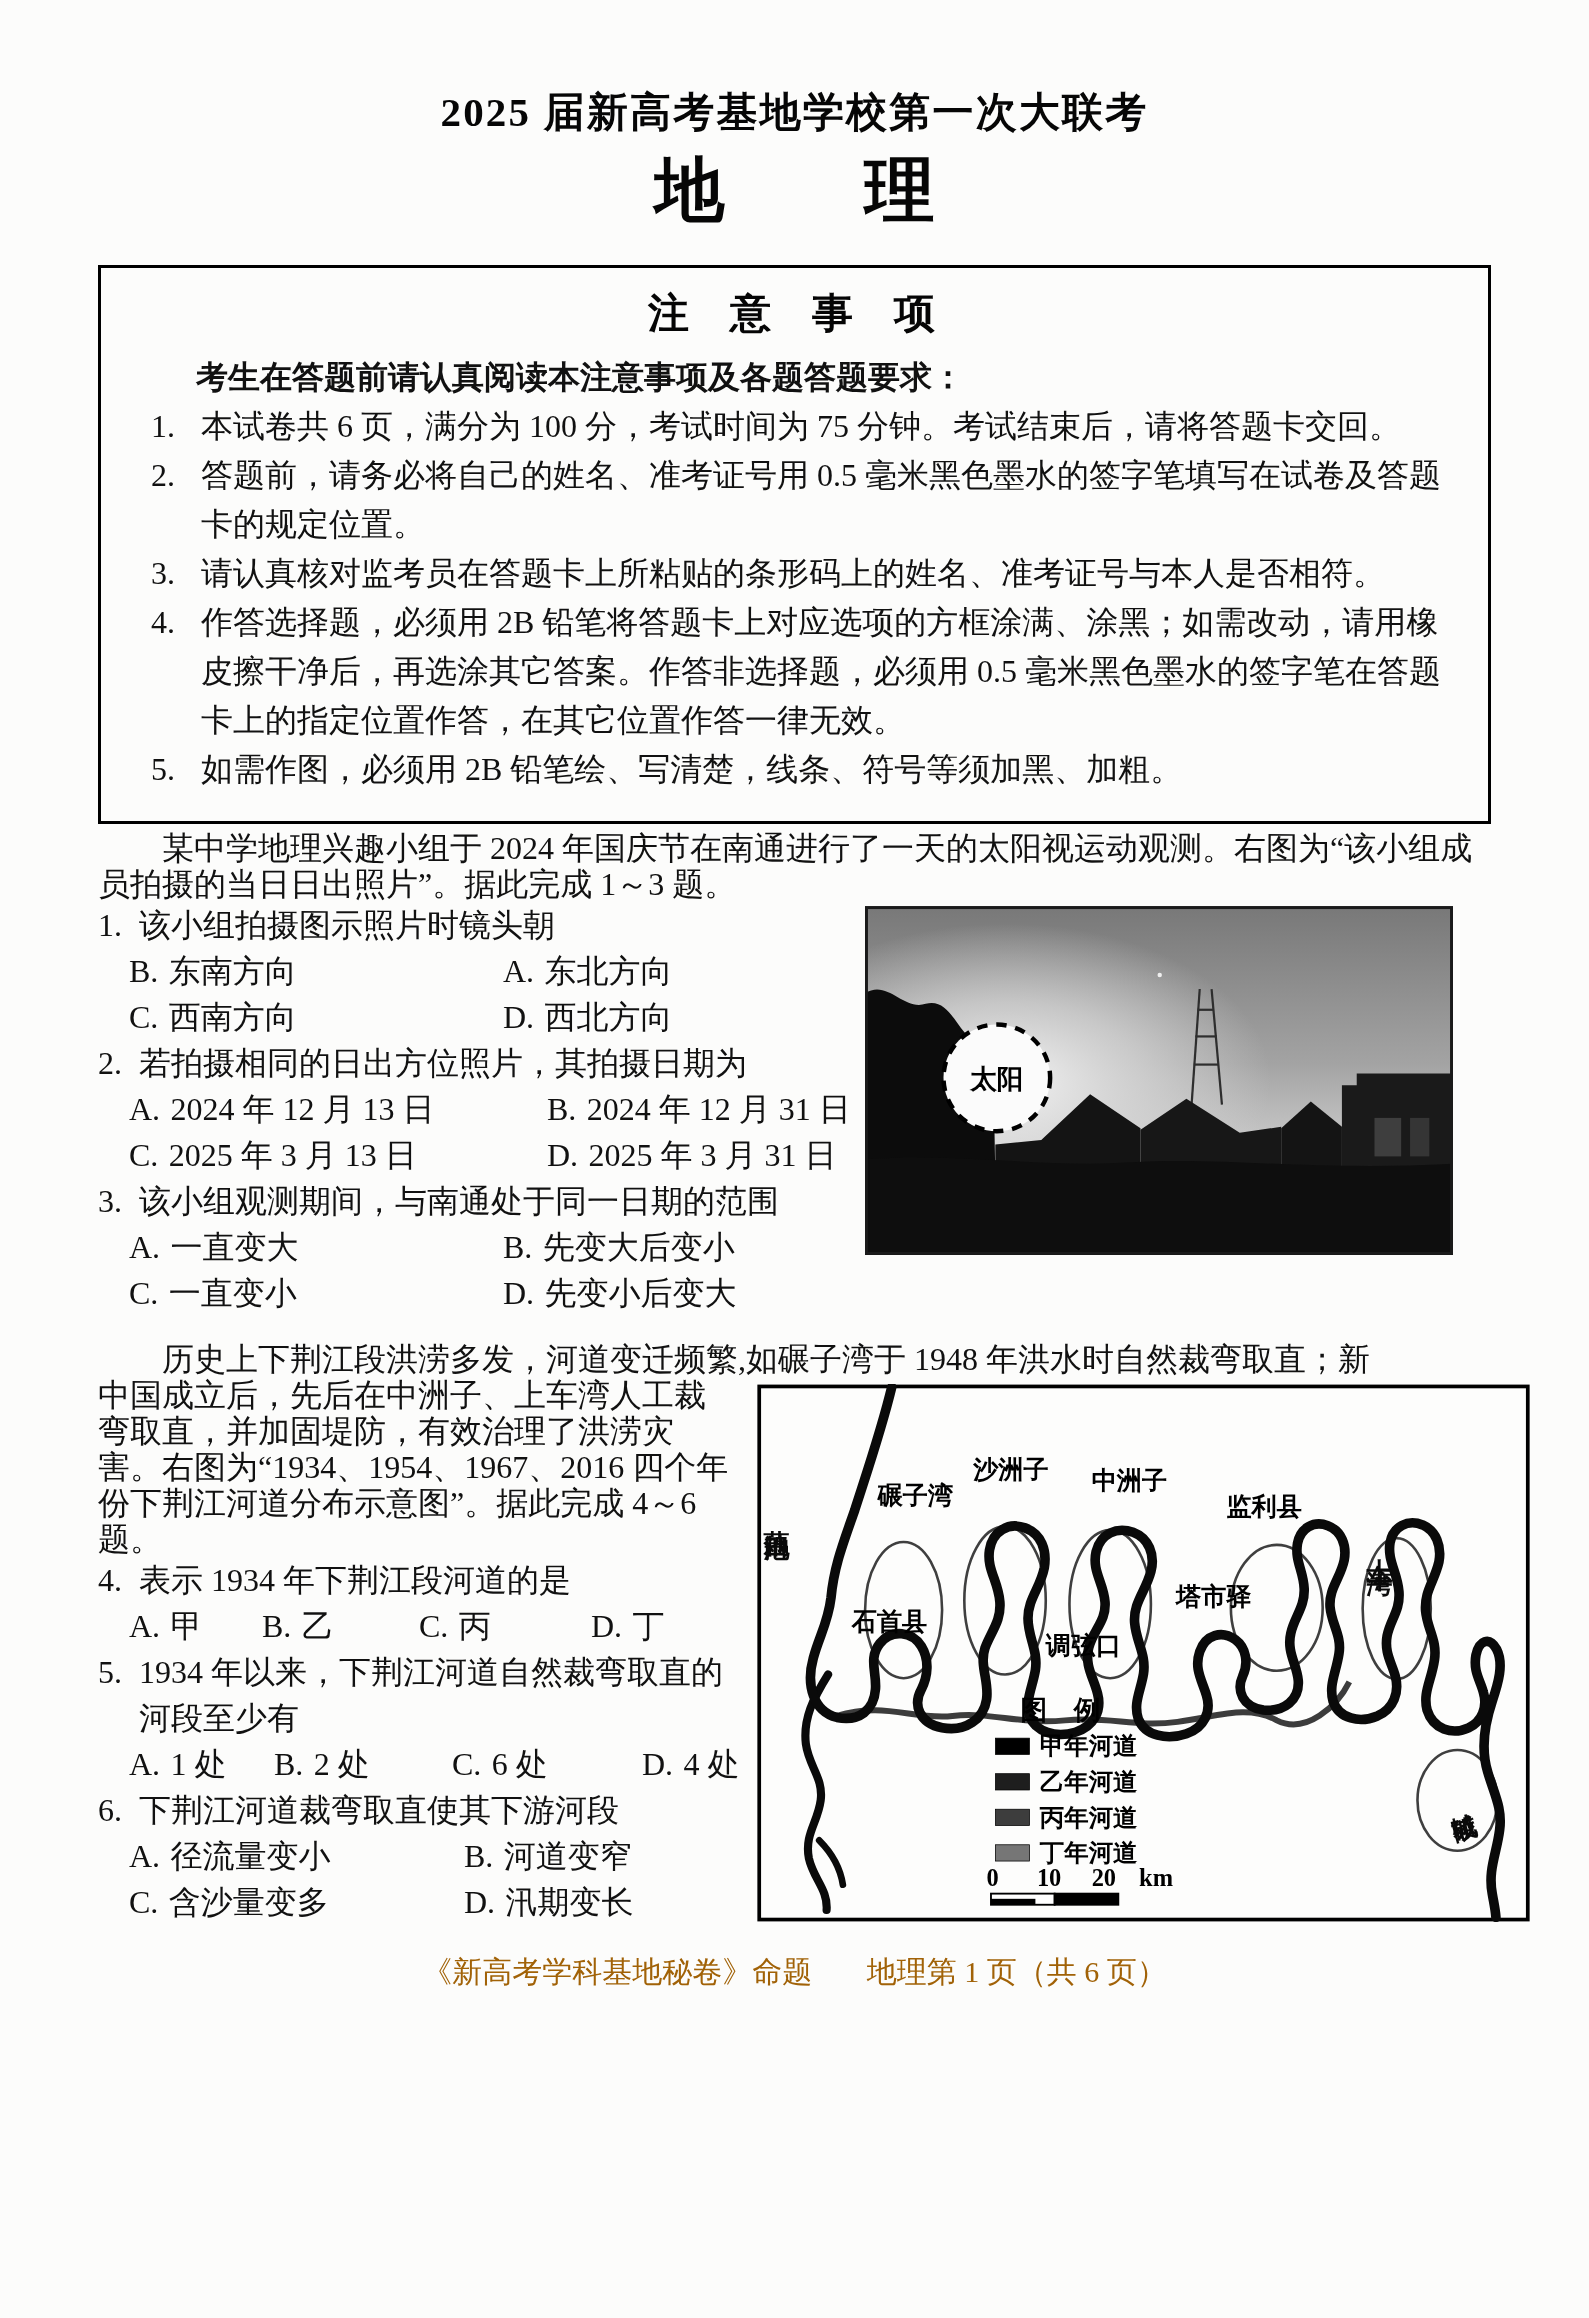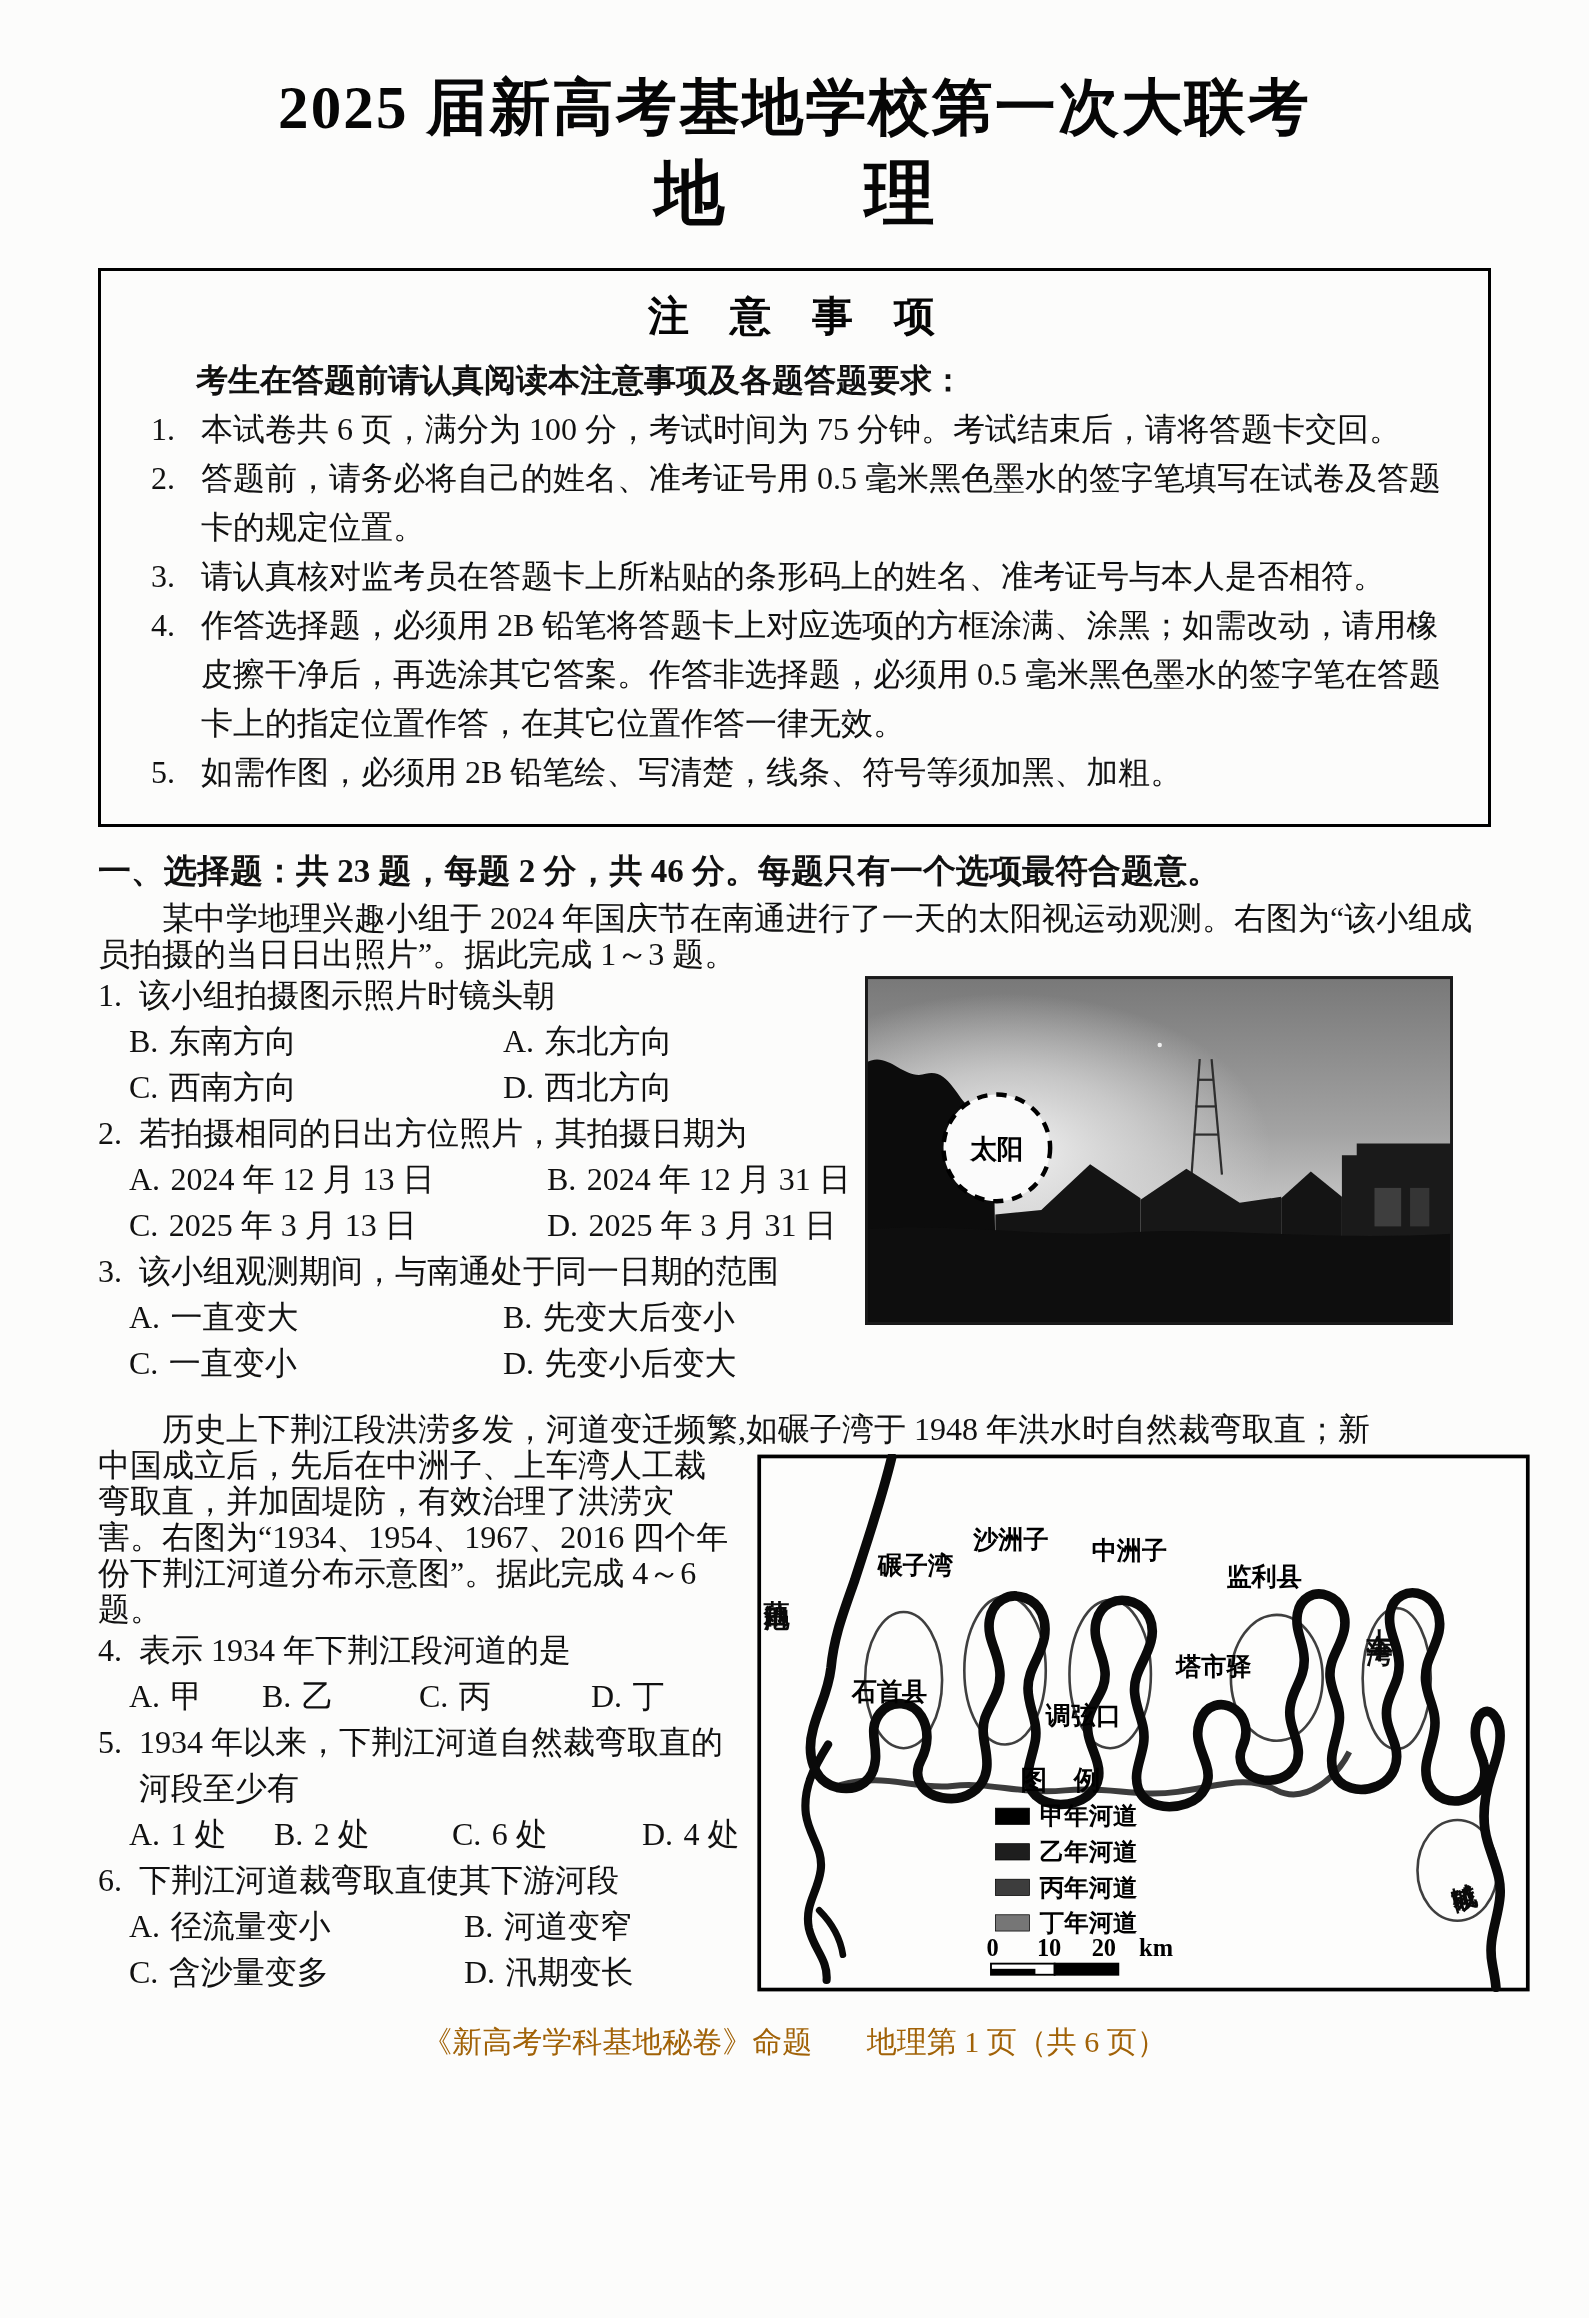--- a/index.html
+++ b/index.html
@@ -4,22 +4,22 @@
 <style>
   html,body{margin:0;padding:0;}
   body{
     width:1589px;height:2319px;
     background:#fcfcfb;color:#111;
     font-family:"Liberation Serif",serif;
     overflow:hidden;
   }
   .page{padding:74px 98px 0 98px;position:relative;}
   .exam-title{
-    font-size:61px;font-weight:bold;text-align:center;
-    margin:0;letter-spacing:2.2px;line-height:1.1;color:#060606;
+    font-size:41px;font-weight:bold;text-align:center;
+    margin:16px;letter-spacing:2.2px;line-height:1.1;color:#060606;
   }
   .exam-subject{
     font-size:70px;font-weight:bold;text-align:center;
     margin:13.3px 0 0 0;white-space:pre;line-height:1.15;color:#060606;
   }
   .notice-box{
     border:3.7px solid #000;
     margin-top:33px;
     padding:12px 37px 27px 31px;
   }
@@ -98,21 +98,20 @@
     <div class="notice-item">
       <span class="num">4.</span>
       <span class="txt">作答选择题，必须用 2B 铅笔将答题卡上对应选项的方框涂满、涂黑；如需改动，请用橡皮擦干净后，再选涂其它答案。作答非选择题，必须用 0.5 毫米黑色墨水的签字笔在答题卡上的指定位置作答，在其它位置作答一律无效。</span>
     </div>
     <div class="notice-item">
       <span class="num">5.</span>
       <span class="txt">如需作图，必须用 2B 铅笔绘、写清楚，线条、符号等须加黑、加粗。</span>
     </div>
   </div>
 
-  <div class="section-heading">一、选择题：共 23 题，每题 2 分，共 46 分。每题只有一个选项最符合题意。</div>
 
   <div class="block1">
     <p class="para">某中学地理兴趣小组于 2024 年国庆节在南通进行了一天的太阳视运动观测。右图为“该小组成员拍摄的当日日出照片”。据此完成 1～3 题。</p>
 
     <figure class="photo">
       <svg width="588" height="349" viewBox="0 0 794 471">
         <defs>
           <linearGradient id="sky" x1="0" y1="0" x2="0" y2="1">
             <stop offset="0" stop-color="#787878"></stop>
             <stop offset="0.45" stop-color="#a3a3a3"></stop>

